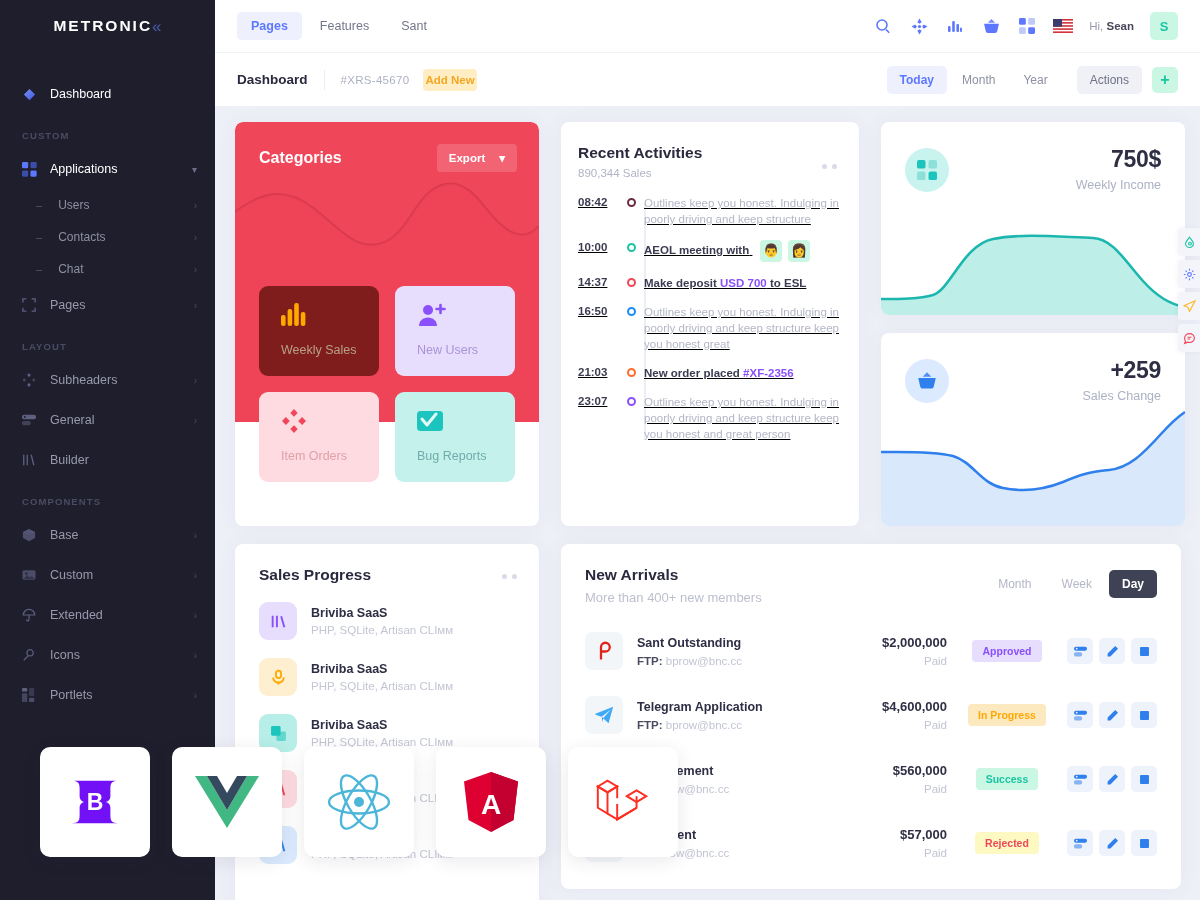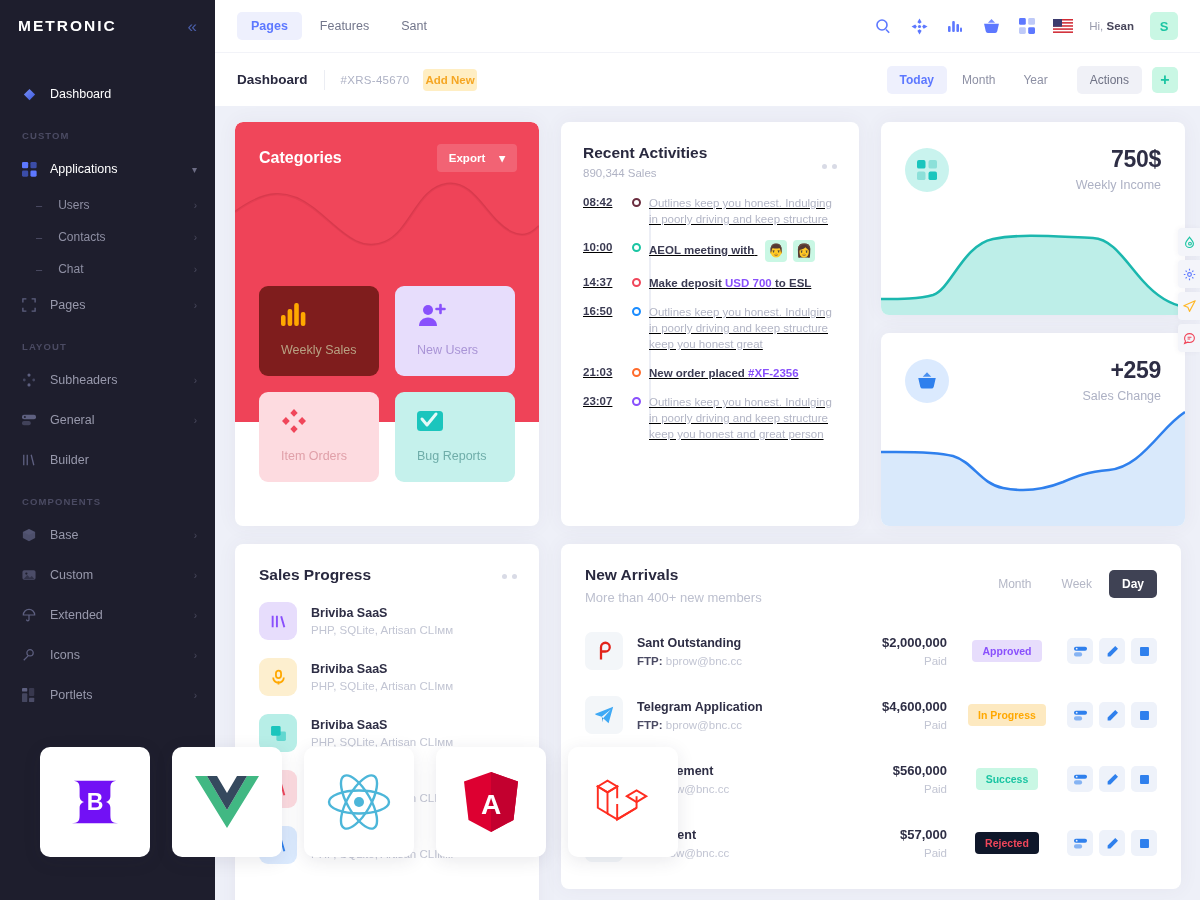--- a/index.html
+++ b/index.html
@@ -10,21 +10,21 @@
     -webkit-font-smoothing: antialiased;
   }
   #root { position: relative; width: 1200px; height: 900px; display: flex; }
 
   
   .sidebar {
     width: 215px; height: 900px; background: #1e1e2d; flex: 0 0 215px;
     position: relative; z-index: 5;
   }
   .brand {
-    height: 52px; display: flex; align-items: center; justify-content: space-between;
+    height: 52px; display: flex; align-items: center; justify-content: center;
     padding: 0 18px 0 18px;
   }
   .brand-name {
     color: #ffffff; font-size: 15.5px; font-weight: 700; letter-spacing: 2.0px;
   }
   .brand-collapse { color: #4a5ea8; font-size: 17px; line-height: 1; cursor: pointer; }
 
   .nav { padding-top: 22px; }
   .nav-section {
     color: #4b4b63; font-size: 9.5px; letter-spacing: 1.1px; font-weight: 600;
@@ -113,21 +113,21 @@
   .cat-tiles {
     position: absolute; left: 0; top: 164px; width: 100%;
     padding: 0 24px; display: grid; grid-template-columns: 1fr 1fr; gap: 16px; z-index: 3;
   }
   .tile {
     height: 90px; border-radius: 9px; padding: 17px 0 0 22px;
   }
   .tile .tlabel { font-size: 12.5px; margin-top: 12px; font-weight: 500; }
 
   
-  .act-card { width: 298px; height: 404px; padding: 22px 20px 0 22px; position: relative; }
+  .act-card { width: 298px; height: 404px; padding: 22px 20px 0 17px; position: relative; }
   .act-title { font-size: 15.5px; color: #29293f; font-weight: 700; }
   .act-sub { font-size: 11.5px; color: #b0b3c4; margin-top: 5px; }
   .dots { position: absolute; right: 22px; top: 42px; display: flex; gap: 5px; }
   .dots i { width: 5px; height: 5px; border-radius: 50%; background: #d9dbe6; display:block; }
   .timeline { margin-top: 16px; position: relative; }
   .tl-line { position: absolute; left: 66px; top: 8px; bottom: 4px; width: 1.5px; background: #eceef5; }
   .tl-row { display: flex; margin-bottom: 13px; position: relative; text-decoration: underline; }
   .tl-time {
     width: 40px; flex: 0 0 40px; font-size: 11.5px; color: #3b3b52; font-weight: 700;
     padding-top: 1px; text-align: left;
@@ -810,21 +810,21 @@
               </div>
               <div class="na-info">
                 <div class="na-name">nagement</div>
                 <div class="na-ftp"><b>FTP:</b> <span>row@bnc.cc</span></div>
               </div>
               <div class="na-amt">
                 <div class="na-price">$57,000</div>
                 <div class="na-paid">Paid</div>
               </div>
               <div class="na-badge-wrap">
-                <span class="na-badge" style="background:#0f172a;color:#f0465a">Rejected</span>
+                <span class="na-badge" style="background:#fef9c3;color:#f0465a">Rejected</span>
               </div>
               <div class="na-acts">
                 <span class="na-act">
                     <svg width="13" height="13" viewBox="0 0 16 16" fill="#2f80ed">
                       <rect x="0" y="2" width="16" height="5" rx="2.4"></rect>
                       <rect x="0" y="9" width="10" height="5" rx="2.4" opacity=".55"></rect>
                       <circle cx="3.3" cy="4.5" r="1.1" fill="#eef2fa"></circle>
                     </svg>
                   </span>
                 <span class="na-act">

